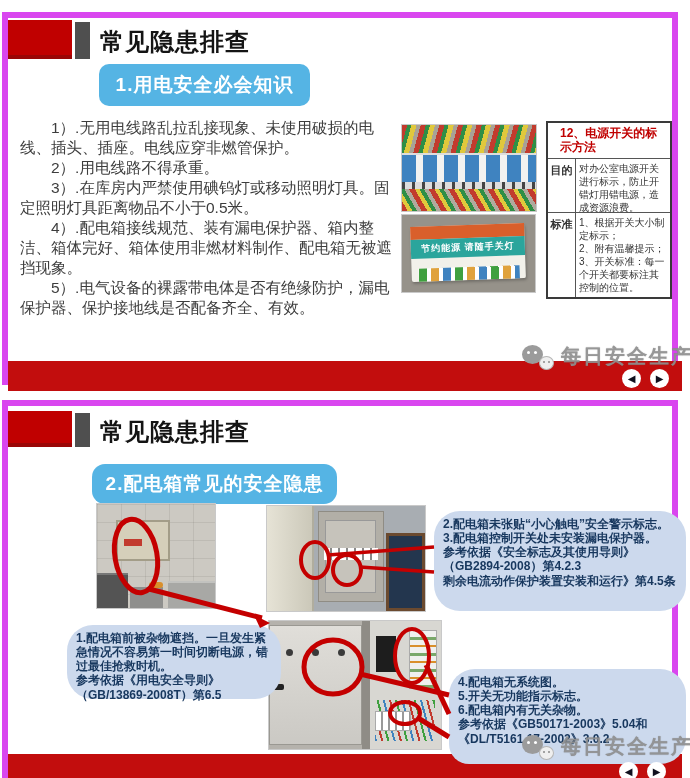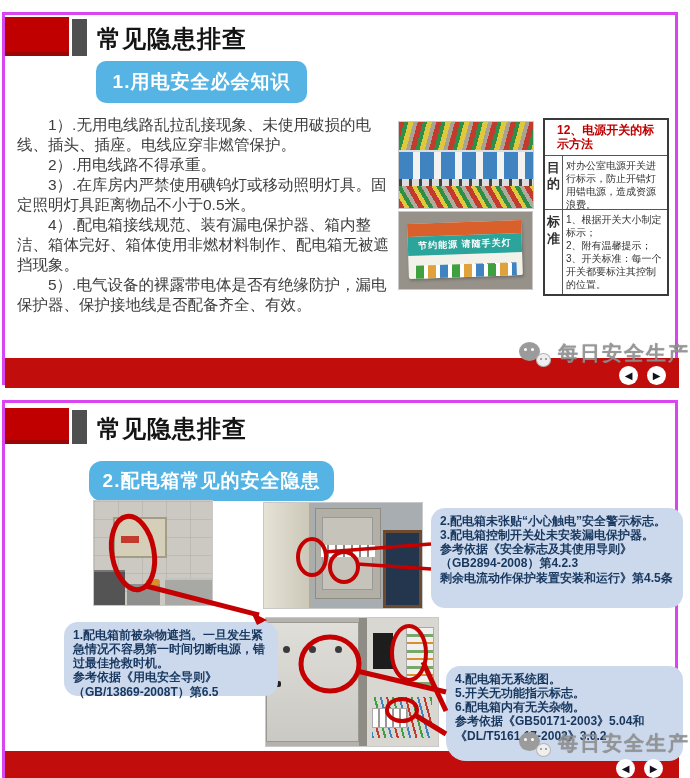--- a/index.html
+++ b/index.html
@@ -1,19 +1,19 @@
 <!DOCTYPE html>
 <html><head>
 <meta charset="utf-8">
 <style>
   * { box-sizing: border-box; margin: 0; padding: 0; }
   body { background:#fff; font-family:"Liberation Sans", sans-serif; }
   #page { position:relative; width:690px; height:778px; background:#fff; overflow:hidden; }
 
-  .slide { position:absolute; left:2px; width:676px; background:#fff; border:3px solid #d946ef; }
+  .slide { position:absolute; left:2px; width:676px; background:#fff; border:6px solid #d946ef; }
   #slide1 { top:12px; height:373px; }
   #slide2 { top:400px; height:378px; border-bottom:none; }
 
   
   .red-block  { position:absolute; background:#c00000; box-shadow: inset 0 -4px 0 #9a0606; }
   .gray-block { position:absolute; background:#4f4f4f; }
   .slide-title{ position:absolute; font-size:24px; font-weight:bold; color:#141414; letter-spacing:1px; }
   .tab-btn { position:absolute; background:#55b4e4; border-radius:13px; display:flex; align-items:center; justify-content:center;
              color:#fff; font-weight:bold; font-size:19px; letter-spacing:1px; }
 
@@ -37,21 +37,21 @@
   .p2-head { height:24%; background:#d95f2b; }
   .p2-band { height:34%; background:#2ba59c; color:#fff; font-size:9px; font-weight:bold; display:flex; align-items:center; justify-content:center; letter-spacing:1px; white-space:nowrap; }
   .p2-gap  { height:18%; }
   .p2-row  { height:24%; margin:0 6%; background:repeating-linear-gradient(90deg,#3fa03f 0 8px,#fff 8px 12px,#e0a23c 12px 20px,#fff 20px 24px,#3f83c0 24px 32px,#fff 32px 36px); }
 
   
   .std-table { position:absolute; left:538px; top:103px; width:126px; height:178px; border:2px solid #3a3a3a; background:#fff; display:flex; flex-direction:column; z-index:1; }
   .std-title { padding:4px 4px 3px 12px; color:#c00000; font-weight:bold; font-size:12px; line-height:1.15; border-bottom:1px solid #555; }
   .std-row { display:flex; border-bottom:1px solid #555; }
   .std-row:last-child { border-bottom:none; flex:1; }
-  .std-label { width:18px; border-right:1px solid #555; font-size:13px; font-weight:bold; color:#333; display:flex; align-items:flex-start; justify-content:center; padding-top:4px; text-align:center; word-break:break-all; line-height:1.3; }
+  .std-label { width:28px; border-right:1px solid #555; font-size:11px; font-weight:bold; color:#333; display:flex; align-items:flex-start; justify-content:center; padding-top:4px; text-align:center; word-break:break-all; line-height:1.3; }
   .std-text { flex:1; font-size:10px; color:#333; padding:3px 3px; line-height:1.3; white-space:pre-line; }
 
   
   .red-bar { position:absolute; left:0; width:674px; height:30px; background:#c20d0d; z-index:1; }
 
   
   .watermark { position:absolute; display:flex; align-items:center; gap:5px; z-index:6; }
   .wm-logo { position:relative; width:34px; height:26px; }
   .wm-b1 { position:absolute; left:0; top:1px; width:21px; height:19px; border-radius:50%; background:#9b9b9b; }
   .wm-b1:after { content:""; position:absolute; left:5px; top:6px; width:3px; height:3px; border-radius:50%; background:#fff; box-shadow:7px 0 0 #fff; }
@@ -88,21 +88,21 @@
   .pc-knobs i { width:7px; height:7px; border-radius:50%; background:#3a3a3a; }
   .pc-handle{ position:absolute; left:3%; top:49%; width:11px; height:6px; background:#222; border-radius:2px; }
   .pc-frame{ position:absolute; left:54%; top:0; width:5%; height:100%; background:#8f8c86; }
   .pc-interior{ position:absolute; left:59%; top:0; width:41%; height:100%; background:#d8d7d2; }
   .pc-trans { position:absolute; left:8%; top:12%; width:28%; height:28%; background:#1d1d1d; }
   .pc-brk1 { position:absolute; right:5%; top:7%; width:40%; height:46%; border:1px solid #aaa; background:repeating-linear-gradient(180deg,#f0f0ee 0 6px,#7aa86a 6px 9px,#f0f0ee 9px 14px,#d98f2b 14px 16px); }
   .pc-wires{ position:absolute; left:6%; bottom:6%; width:86%; height:32%; background:repeating-linear-gradient(75deg,#3f83c0 0 2px,transparent 2px 6px,#c23b2e 6px 8px,transparent 8px 12px,#3fa03f 12px 14px,transparent 14px 18px); }
   .pc-brk2 { position:absolute; left:6%; bottom:14%; width:52%; height:16%; border:1px solid #aaa; background:repeating-linear-gradient(90deg,#fff 0 5px,#999 5px 7px); }
 
   
-  .callout { position:absolute; background:#ccd9ed; border-radius:14px; padding:6px 9px; font-size:12px; font-weight:bold;
+  .callout { position:absolute; background:#ccd9ed; border-radius:26px; padding:6px 9px; font-size:12px; font-weight:bold;
              color:#17375e; line-height:1.18; white-space:pre-line; z-index:2; }
   #callout-top-right    { left:426px; top:105px; width:252px; height:100px; }
   #callout-left         { left:59px;  top:219px; width:214px; height:74px; }
   #callout-bottom-right { left:441px; top:263px; width:237px; height:95px; border-bottom-left-radius:20px; }
 
   .anno { position:absolute; left:0; top:0; z-index:4; pointer-events:none; }
 </style>
 </head>
 <body>
 

